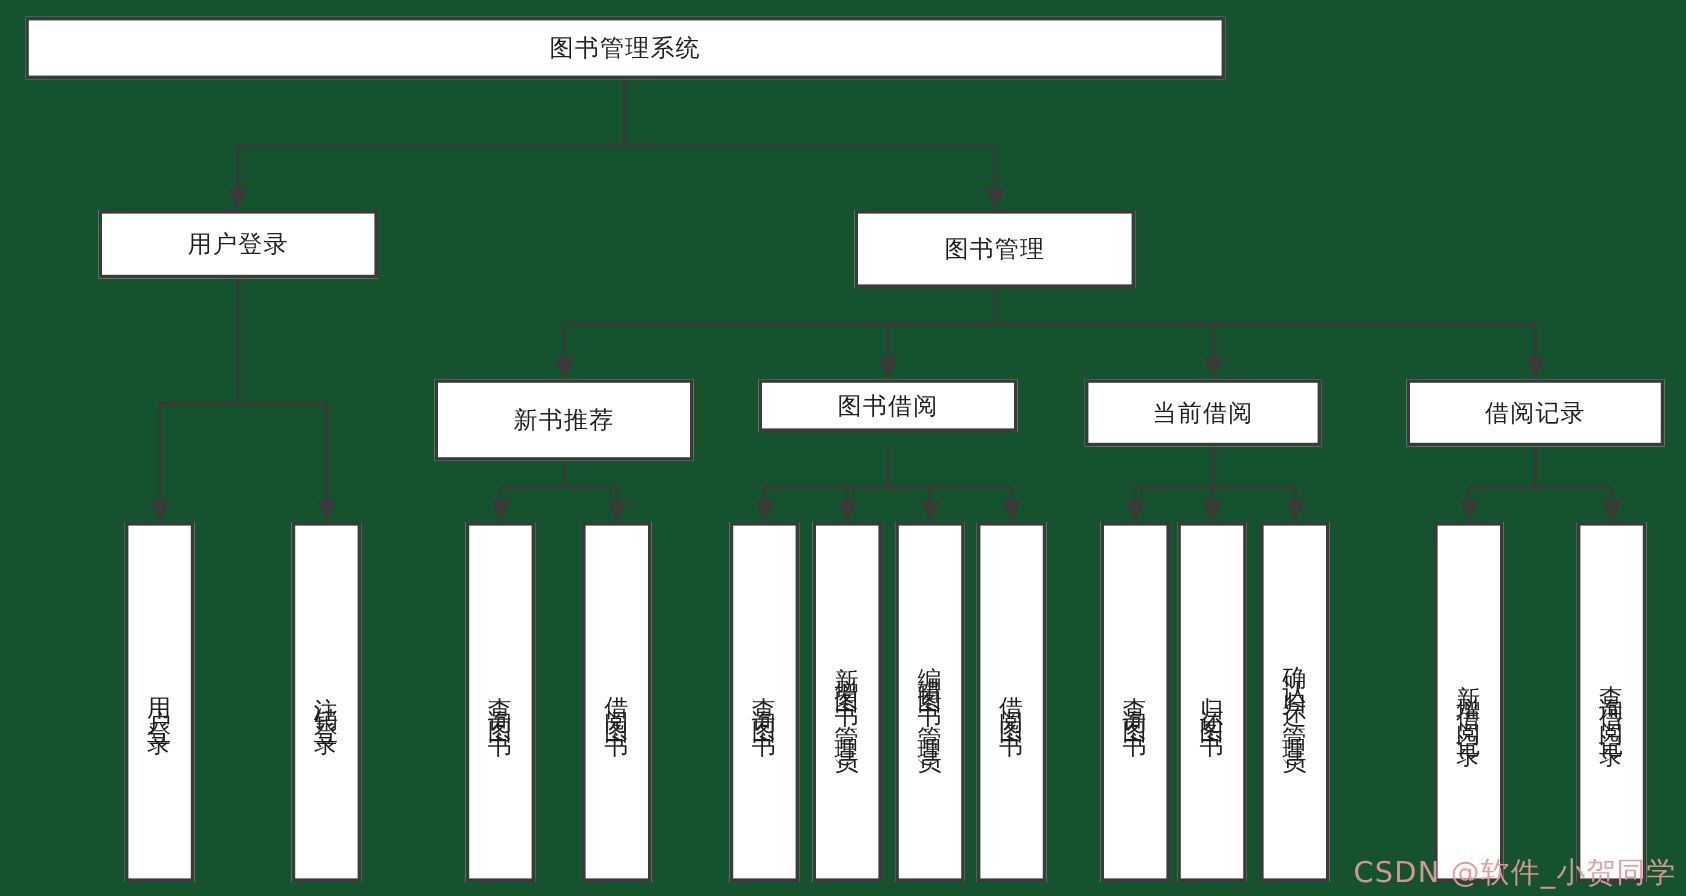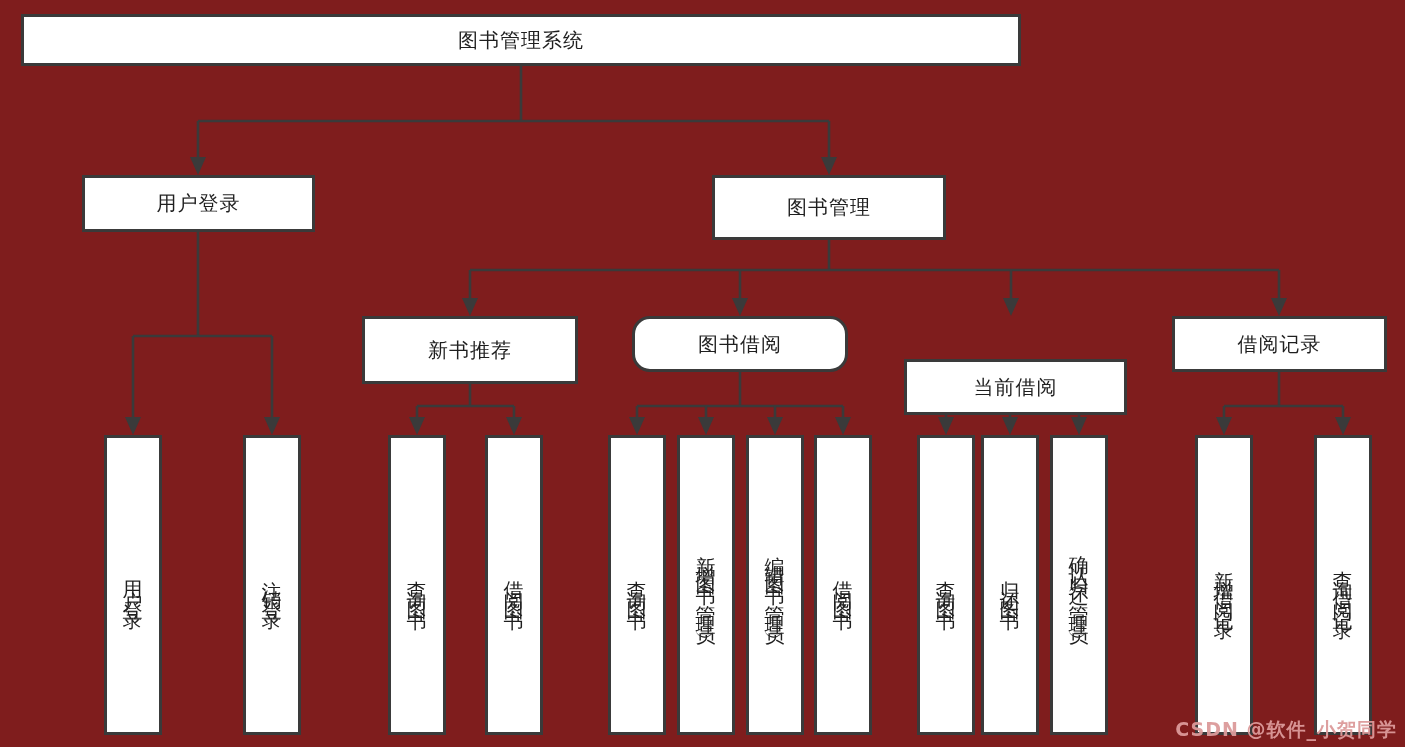--- a/index.html
+++ b/index.html
@@ -4,21 +4,21 @@
 <style>
   html, body {
     margin: 0;
     padding: 0;
     background: #ffffff;
   }
   #canvas {
     position: relative;
     width: 1405px;
     height: 747px;
-    background: #7f1d1d;
+    background: #14532d;
     overflow: hidden;
     font-family: "DejaVu Sans", sans-serif;
   }
   #connectors {
     position: absolute;
     left: 0;
     top: 0;
     width: 1405px;
     height: 747px;
     z-index: 1;
@@ -57,25 +57,24 @@
     text-orientation: upright;
     letter-spacing: 10px;
     line-height: 1;
     max-height: 286px;
   }
   #watermark {
     position: absolute;
     right: 8px;
     bottom: 4px;
     z-index: 3;
-    font-size: 19px;
+    font-size: 24px;
     letter-spacing: 1px;
     color: #dc9a9a;
     opacity: 0.95;
-    font-weight: bold;
   }
 </style>
 </head>
 <body>
 
 <div id="canvas">
 
   <svg id="connectors" viewBox="0 0 1405 747" xmlns="http://www.w3.org/2000/svg">
     <g stroke="#3a3a3a" stroke-width="2.6" fill="none">
 
@@ -156,24 +155,24 @@
   <div class="node" style="left:82px; top:175px; width:233px; height:57px;">
     <span>用户登录</span>
   </div>
   <div class="node" style="left:712px; top:175px; width:234px; height:65px;">
     <span>图书管理</span>
   </div>
 
   <div class="node" style="left:362px; top:316px; width:216px; height:68px;">
     <span>新书推荐</span>
   </div>
-  <div class="node" style="left:632px; top:316px; width:216px; height:56px;border-radius:18px;">
+  <div class="node" style="left:632px; top:316px; width:216px; height:44px;">
     <span>图书借阅</span>
   </div>
-  <div class="node" style="left:904px; top:316px; width:223px; height:56px;margin-top:43px;">
+  <div class="node" style="left:904px; top:316px; width:197px; height:56px;">
     <span>当前借阅</span>
   </div>
   <div class="node" style="left:1172px; top:316px; width:215px; height:56px;">
     <span>借阅记录</span>
   </div>
 
   <div class="vnode" style="left:104px;">
     <span class="vtext">用户登录</span>
   </div>
   <div class="vnode" style="left:243px;">

